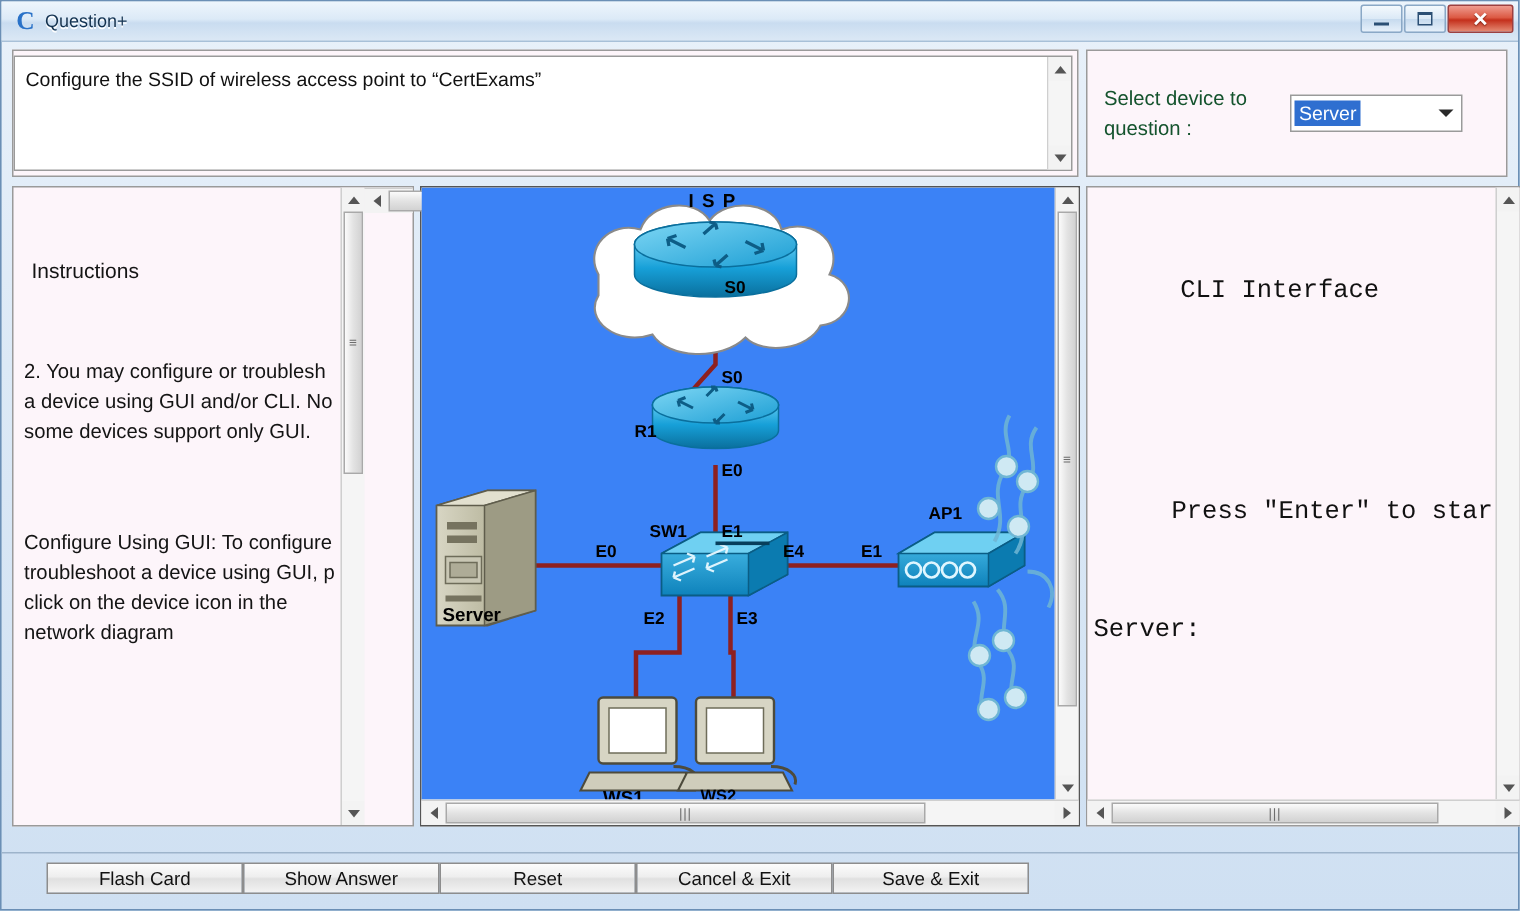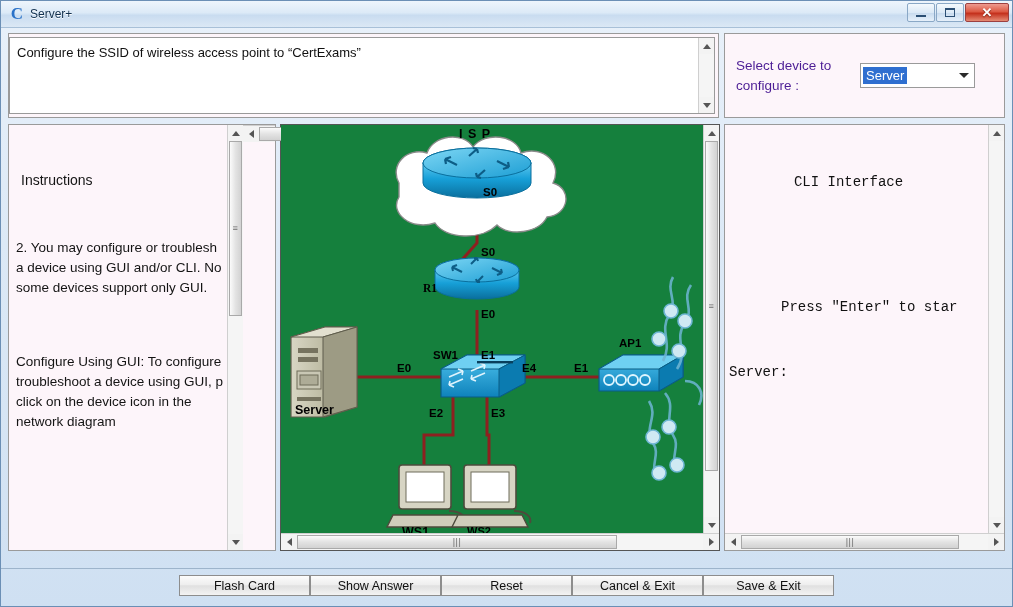--- a/index.html
+++ b/index.html
@@ -83,21 +83,21 @@
   }
   .question-text {
     padding: 6px 22px 4px 7px;
     font-size: 13px; color: #111; line-height: 1.35;
   }
 
   #device-panel {
     flex: 1 1 auto; display: flex; align-items: center; padding-left: 11px;
   }
   .device-label {
-    font-size: 13.5px; color: #4c1d95; line-height: 1.45; width: 110px;
+    font-size: 13.5px; color: #14532d; line-height: 1.45; width: 110px;
   }
   .combo {
     margin-left: 14px; width: 115px; height: 25px;
     background: #ffffff; border: 1px solid #9a9a9a;
     display: flex; align-items: center; position: relative;
   }
   .combo-value {
     background: #2f6fd0; color: #ffffff;
     font-size: 13px; padding: 1px 3px; margin-left: 2px;
   }
@@ -121,28 +121,28 @@
   }
   .instr-title { font-size: 14px; padding-left: 5px; margin-bottom: 8px; }
   .instr-para { margin-bottom: 15px; }
 
   
   #diagram-panel {
     flex: 0 0 440px; background: #ffffff;
     border: 1px solid #555; display: flex; flex-direction: column;
   }
   .diagram-body { flex: 1 1 auto; display: flex; overflow: hidden; }
-  #diagram-canvas { flex: 1 1 auto; position: relative; overflow: hidden; background: #15803d; }
+  #diagram-canvas { flex: 1 1 auto; position: relative; overflow: hidden; background: #3b82f6; }
 
   
   #cli-panel { flex: 1 1 auto; display: flex; flex-direction: column; }
   .cli-body { flex: 1 1 auto; display: flex; overflow: hidden; }
   .cli-text {
     flex: 1 1 auto; padding: 4px 2px 0 4px; overflow: hidden;
-    font-family: "Liberation Mono", monospace; font-size: 14px;
+    font-family: "Liberation Mono", monospace; font-size: 17px;
     color: #111; line-height: 1.55; white-space: pre;
   }
 
   
   .vscroll {
     flex: 0 0 16px; width: 16px;
     background: #f0f0f0; border-left: 1px solid #cfcfcf;
     display: flex; flex-direction: column;
   }
   .vscroll .sb-btn { height: 16px; flex: 0 0 16px; }
@@ -175,21 +175,21 @@
   .arr-up    { border-left:4px solid transparent; border-right:4px solid transparent; border-bottom:5px solid #555; }
   .arr-down  { border-left:4px solid transparent; border-right:4px solid transparent; border-top:5px solid #555; }
   .arr-left  { border-top:4px solid transparent; border-bottom:4px solid transparent; border-right:5px solid #555; }
   .arr-right { border-top:4px solid transparent; border-bottom:4px solid transparent; border-left:5px solid #555; }
 
   
   #btnbar {
     position: absolute; left: 0; right: 0; bottom: 4px;
     height: 34px;
     border-top: 1px solid #9db4cb;
-    display: flex; align-items: center; justify-content: center;
+    display: flex; align-items: center; justify-content: flex-start;
     padding: 0 30px;
   }
   .btn {
     width: 131px; height: 21px;
     background: linear-gradient(180deg,#fcfcfc 0%,#eeeeee 45%,#e0e0e0 52%,#f3f3f3 100%);
     border: 1px solid #8d8d8d;
     font-size: 12.5px; color: #111;
     display: flex; align-items: center; justify-content: center;
     font-family: "Liberation Sans", sans-serif;
   }
@@ -200,21 +200,21 @@
     color: #000; white-space: nowrap;
   }
 </style>
 </head>
 <body>
 
 <div id="window">
 
   <div id="titlebar">
     <div class="title-logo">C</div>
-    <div class="title-text">Server+</div>
+    <div class="title-text">Question+</div>
     <div class="win-btns">
       <div class="win-btn">
         <div class="glyph-min"></div>
       </div>
       <div class="win-btn">
         <div class="glyph-max"></div>
       </div>
       <div class="win-btn close">
         <div class="glyph-close">✕</div>
       </div>
@@ -236,21 +236,21 @@
             <div class="sb-btn">
                 <div class="arr arr-down"></div>
               </div>
           </div>
         </div>
       </div>
 
       <div class="panel" id="device-panel">
         <div class="device-label">
           <div>Select device to</div>
-          <div>configure :</div>
+          <div>question :</div>
         </div>
         <div class="combo">
           <span class="combo-value">Server</span>
           <span class="combo-arrow"></span>
         </div>
       </div>
 
     </div>
 
     <div id="midrow">
@@ -432,21 +432,21 @@
                 <rect x="183" y="340" width="52" height="44" rx="3" fill="#d7d5c4" stroke="#4d4b3c" stroke-width="1.6"></rect>
                 <rect x="190" y="347" width="38" height="30" fill="#ffffff" stroke="#6f6d5a"></rect>
                 <path d="M177 390 L241 390 L247 402 L171 402 Z" fill="#cfcdbb" stroke="#4d4b3c" stroke-width="1.4"></path>
                 <path d="M233 386 C245 386, 251 392, 249 398" fill="none" stroke="#4d4b3c" stroke-width="2"></path>
               </g>
             </svg>
 
             <div class="dlabel" style="left:178px; top:2px; font-size:12.5px; letter-spacing:1px;">I S P</div>
             <div class="dlabel" style="left:202px; top:61px;">S0</div>
             <div class="dlabel" style="left:200px; top:121px;">S0</div>
-            <div class="dlabel" style="left:142px; top:157px;font-family:Liberation Serif, serif;">R1</div>
+            <div class="dlabel" style="left:142px; top:157px;">R1</div>
             <div class="dlabel" style="left:200px; top:183px;">E0</div>
             <div class="dlabel" style="left:152px; top:224px;">SW1</div>
             <div class="dlabel" style="left:200px; top:224px;">E1</div>
             <div class="dlabel" style="left:116px; top:237px;">E0</div>
             <div class="dlabel" style="left:14px; top:278px; font-size:12.5px;">Server</div>
             <div class="dlabel" style="left:241px; top:237px;">E4</div>
             <div class="dlabel" style="left:293px; top:237px;">E1</div>
             <div class="dlabel" style="left:338px; top:212px;text-align:right;">AP1</div>
             <div class="dlabel" style="left:148px; top:282px;">E2</div>
             <div class="dlabel" style="left:210px; top:282px;">E3</div>

